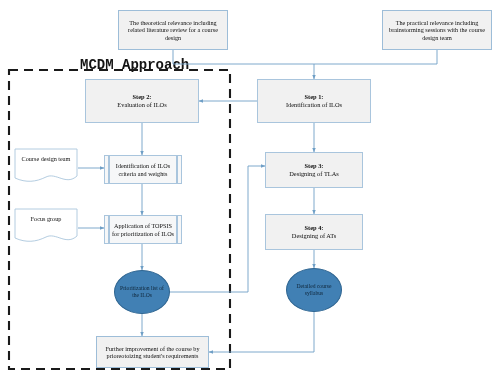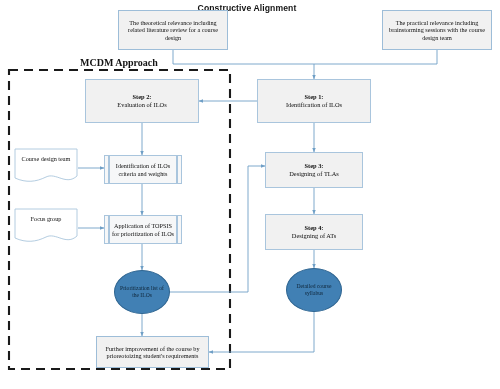--- a/index.html
+++ b/index.html
@@ -85,41 +85,40 @@
     position: absolute;
     font-family: "Liberation Sans", sans-serif;
     font-weight: bold;
     font-size: 8.6px;
     color: #141414;
     letter-spacing: 0.1px;
     white-space: nowrap;
   }
   .mcdm-title {
     position: absolute;
-    font-family: Liberation Serif, serif;
+    font-family: Liberation Mono, monospace;
     font-weight: bold;
-    font-size: 10px;
+    font-size: 14px;
     color: #141414;
     white-space: nowrap;
   }
   .lines { stroke: #6f9fc6; stroke-width: 0.9; fill: none; }
   .dashrect {
     fill: none;
     stroke: #1a1a1a;
     stroke-width: 2.1;
     stroke-dasharray: 9 6;
   }
   .docpath { fill: #ffffff; stroke: #aac6dd; stroke-width: 0.9; }
 </style>
 </head>
 <body>
 
 <div id="canvas">
 
-  <div class="hdr-title" style="left:247px; top:3px; transform:translateX(-50%);">Constructive Alignment</div>
 
   <div class="mcdm-title" style="left:80px; top:57px;">MCDM Approach</div>
 
   <svg id="svg-layer" viewBox="0 0 500 389">
     <defs>
       <marker id="ar" markerWidth="6" markerHeight="6" refX="4.6" refY="2" orient="auto">
         <path d="M0,0 L5,2 L0,4 z" fill="#6f9fc6"></path>
       </marker>
     </defs>
 

